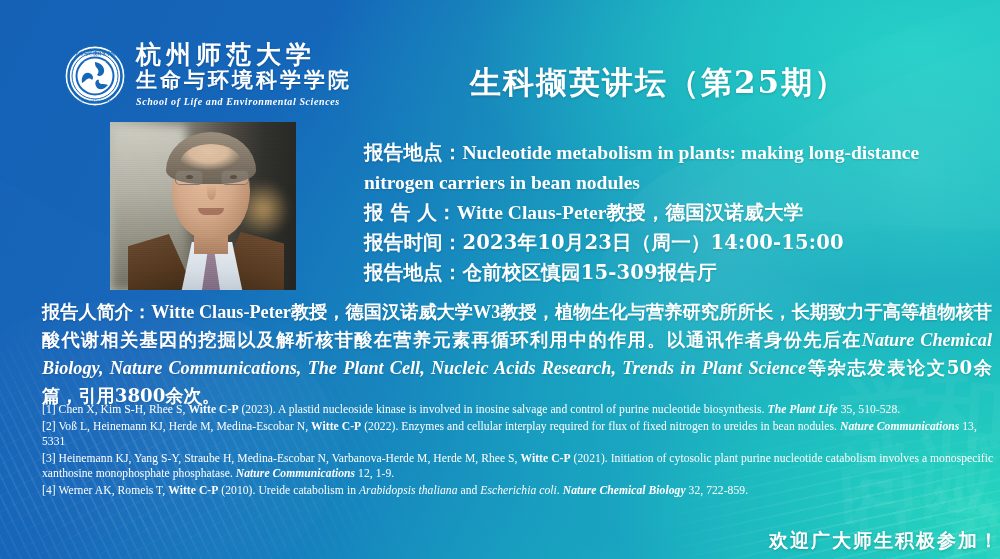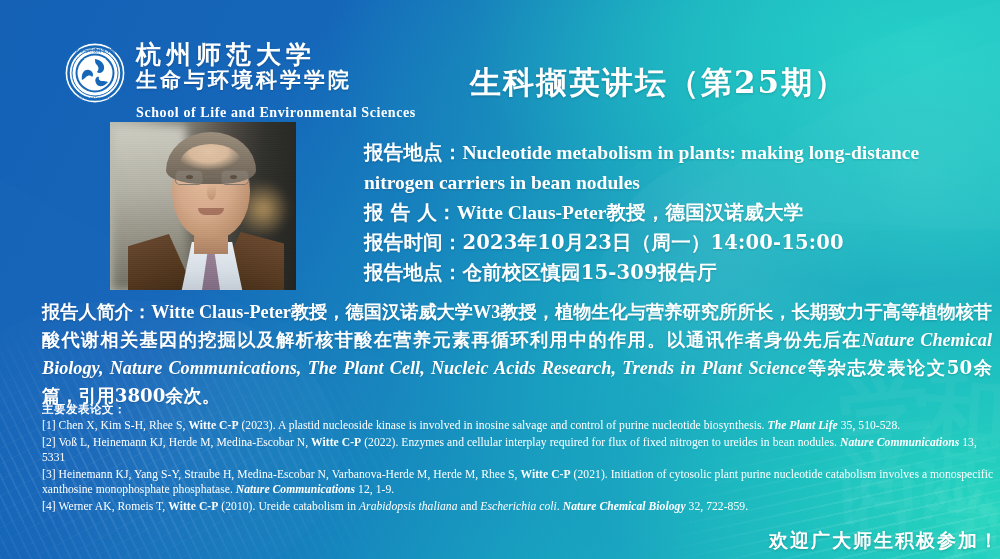--- a/index.html
+++ b/index.html
@@ -76,21 +76,21 @@
   
   .header {
     position: absolute;
     left: 0; top: 0;
     width: 1000px; height: 120px;
   }
   .logo-wrap {
     position: absolute;
     left: 64px; top: 42px;
     display: flex;
-    align-items: flex-start;
+    align-items: flex-end;
     gap: 10px;
   }
   .emblem {
     width: 62px; height: 62px;
     flex: 0 0 62px;
     position: relative;
   }
   .emblem svg { display: block; }
   .uni-names { display: flex; flex-direction: column; line-height: 1; }
   .uni-cn1 {
@@ -104,26 +104,27 @@
   .uni-cn2 {
     font-size: 21px;
     color: #ffffff;
     letter-spacing: 3px;
     font-weight: 700;
     margin-top: 2px;
     font-family: "DejaVu Serif", "Liberation Serif", serif;
     text-shadow: 0 1px 2px rgba(0,0,0,0.18);
   }
   .uni-en {
-    font-size: 14px;
+    font-size: 10px;
     color: #ffffff;
     letter-spacing: 0.6px;
     font-weight: 700;
-    margin-top: 16px;
+    margin-top: 7px;
     font-family: "Liberation Serif", serif;
+    font-style: italic;
   }
 
   .forum-title {
     position: absolute;
     left: 470px; top: 62px;
     font-size: 31px;
     font-weight: 700;
     color: #ffffff;
     letter-spacing: 2px;
     font-family: "DejaVu Serif", "Liberation Serif", serif;
@@ -436,21 +437,20 @@
     <div class="info-line">
       <span>报告地点：</span><span>仓前校区慎园15-309报告厅</span>
     </div>
   </div>
 
   <div class="bio">
     <span>报告人简介：</span><span class="en">Witte Claus-Peter</span><span>教授，德国汉诺威大学</span><span class="en">W3</span><span>教授，植物生化与营养研究所所长，长期致力于高等植物核苷酸代谢相关基因的挖掘以及解析核苷酸在营养元素再循环利用中的作用。以通讯作者身份先后在</span><span class="jn">Nature Chemical Biology, Nature Communications, The Plant Cell, Nucleic Acids Research, Trends in Plant Science</span><span>等杂志发表论文50余篇，引用3800余次。</span>
   </div>
 
   <div class="pubs">
-    <div class="pubs-label">主要发表论文：</div>
 
     <div class="pub-item">
       <span>[1] Chen X, Kim S-H, Rhee S, </span><span class="bold">Witte C-P</span><span> (2023). A plastid nucleoside kinase is involved in inosine salvage and control of purine nucleotide biosynthesis. </span><span class="jn">The Plant Life</span><span> 35, 510-528.</span>
     </div>
 
     <div class="pub-item">
       <span>[2] Voß L, Heinemann KJ, Herde M, Medina-Escobar N, </span><span class="bold">Witte C-P</span><span> (2022). Enzymes and cellular interplay required for flux of fixed nitrogen to ureides in bean nodules. </span><span class="jn">Nature Communications</span><span> 13, 5331</span>
     </div>
 
     <div class="pub-item">

